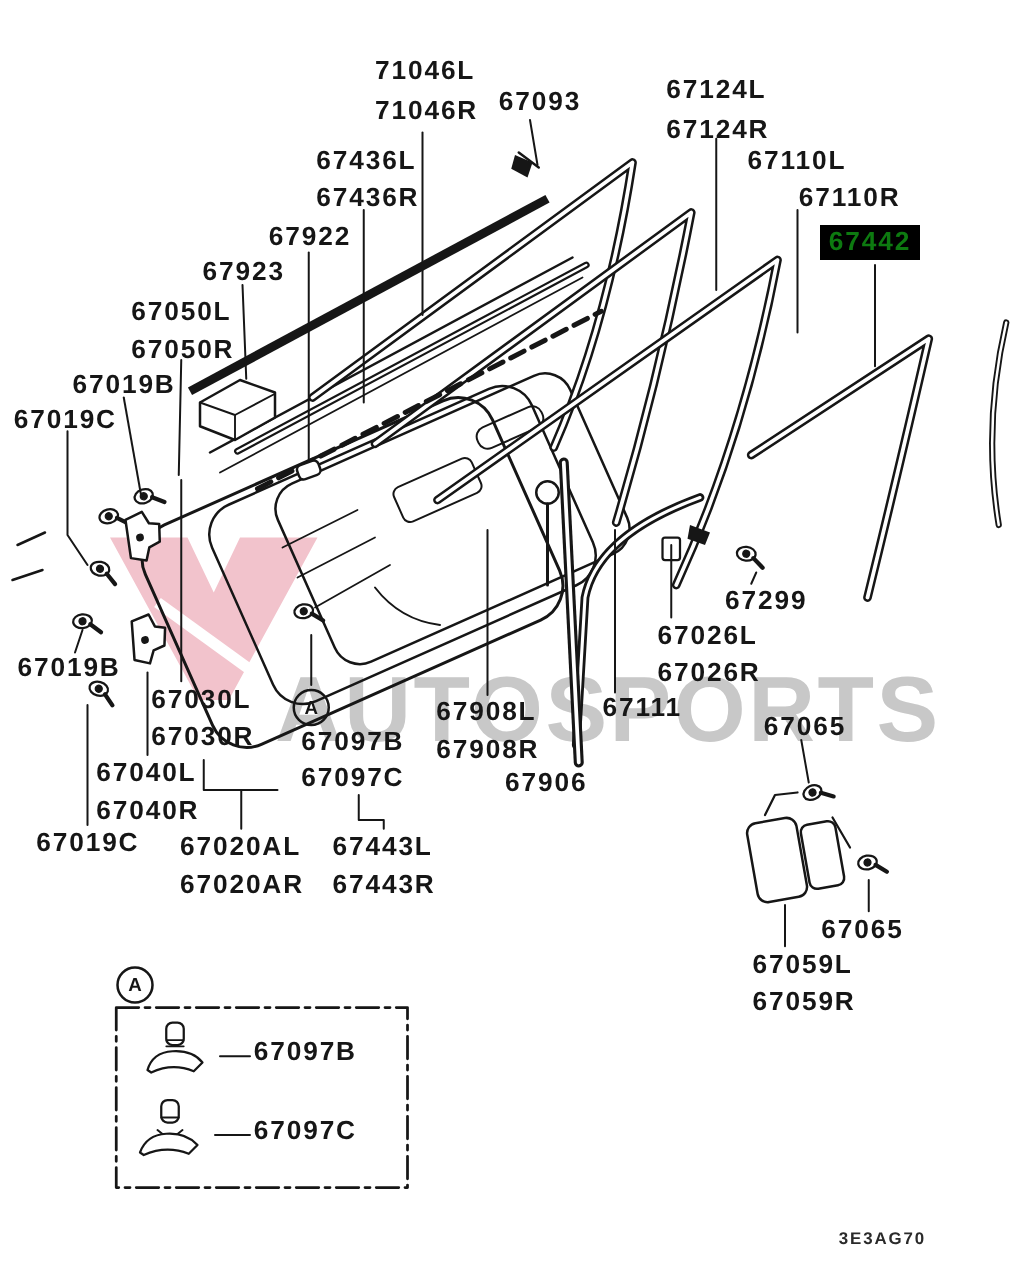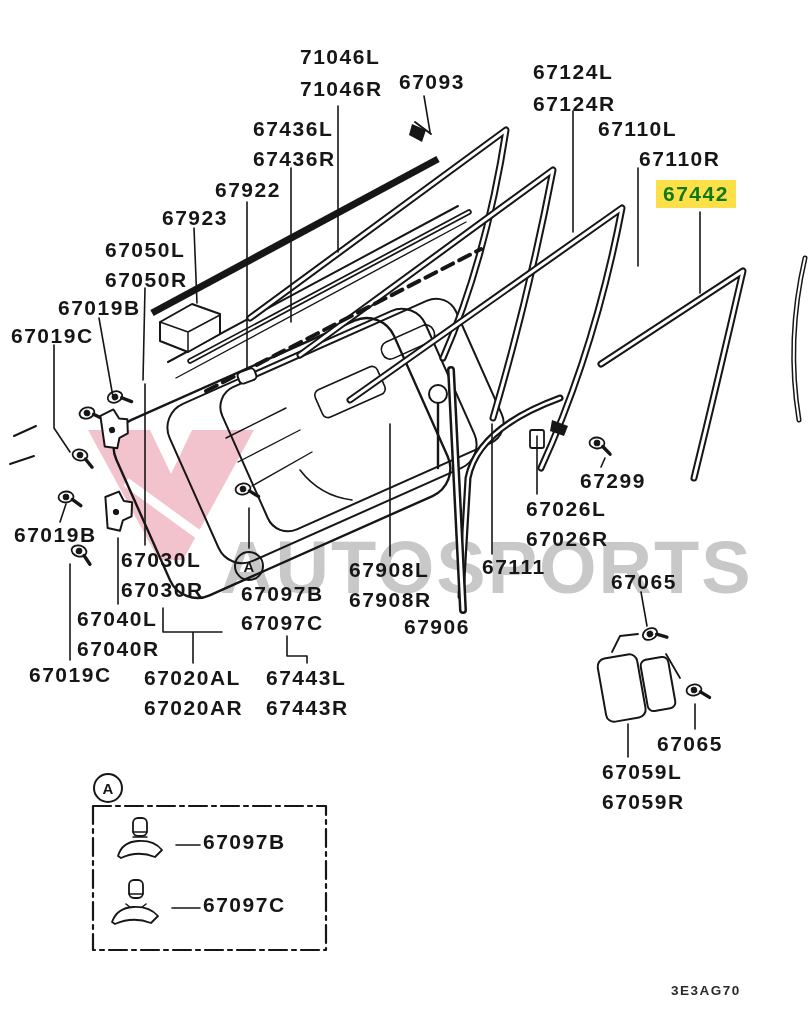--- a/index.html
+++ b/index.html
@@ -7,21 +7,21 @@
          font-family:"Liberation Sans",sans-serif;}
   .layer{position:absolute;left:0;top:0;}
   
   .wm-brand{position:absolute;left:238px;top:402px;font-weight:700;font-size:158px;line-height:1;
             letter-spacing:10px;color:#c8c8c8;}
   .wm-sub{position:absolute;left:220px;top:531px;font-weight:700;font-size:74px;line-height:1;
           letter-spacing:2px;color:#c8c8c8;}
   
   .plabel{position:absolute;font-weight:700;font-size:21px;line-height:1;letter-spacing:1.5px;
           color:#161616;white-space:nowrap;}
-  .plabel.hl{background:#fde047;color:#0d7a10;padding:3px 7px 4px 7px;}
+  .plabel.hl{background:#000000;color:#0d7a10;padding:3px 7px 4px 7px;}
   .marker{position:absolute;width:26px;height:26px;border:2.6px solid #161616;border-radius:50%;
           display:flex;align-items:center;justify-content:center;font-weight:700;font-size:15px;
           color:#161616;transform:translate(-50%,-50%);background:transparent;}
   .diagcode{position:absolute;left:671px;top:983px;font-weight:700;font-size:13.5px;
             letter-spacing:1.5px;color:#2a2a2a;}
   svg{display:block;}
 </style>
 </head>
 <body>
 

